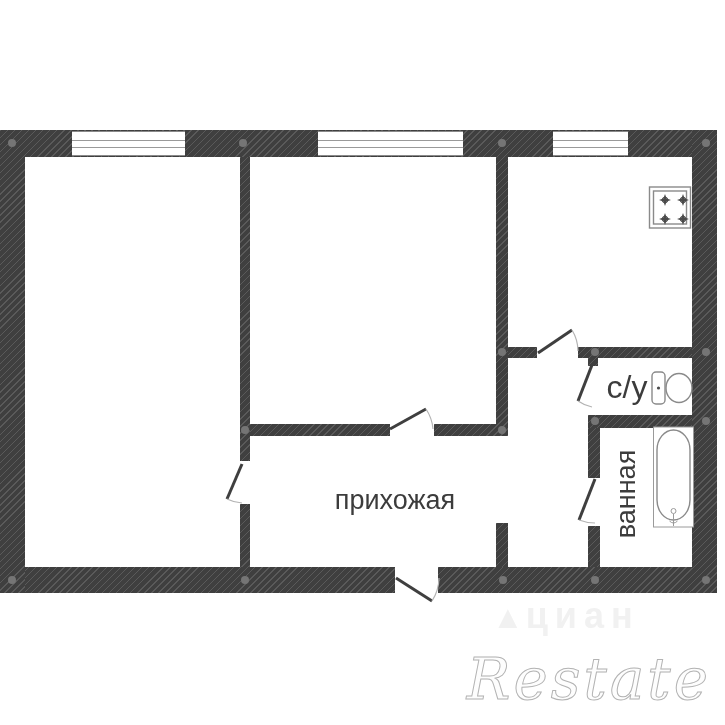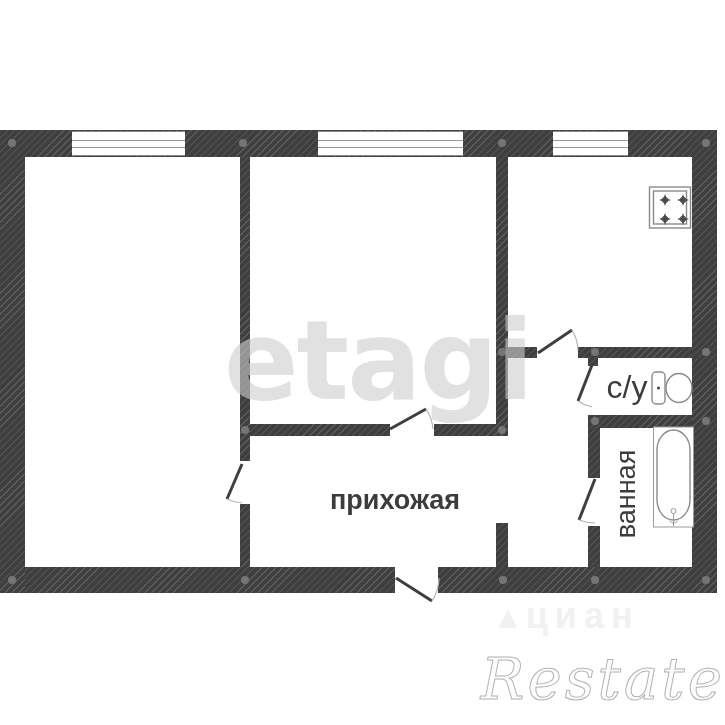--- a/index.html
+++ b/index.html
@@ -12,36 +12,36 @@
   #canvas{position:relative;width:725px;height:725px;background:var(--background);
     overflow:hidden;font-family:"Liberation Sans","DejaVu Sans",sans-serif;}
   .wall{position:absolute;background-color:var(--wall);z-index:2;
     background-image:repeating-linear-gradient(135deg,rgba(255,255,255,0.14) 0 1px,transparent 1px 5px);}
   .window{position:absolute;top:131px;height:23px;background:#fff;z-index:3;
     border-top:1px solid var(--line);border-bottom:1px solid var(--line);}
   .window::before,.window::after{content:"";position:absolute;left:0;right:0;height:1px;background:#9a9a9a;}
   .window::before{top:8px;} .window::after{top:15px;}
   .gap{position:absolute;background:#fff;z-index:3;}
   .label{position:absolute;color:var(--label-text);z-index:6;text-align:center;line-height:1.05;}
-  #hallway-label{left:330px;top:486px;width:130px;font-size:27px;font-weight:bold;}
+  #hallway-label{left:330px;top:486px;width:130px;font-size:27px;}
   #wc-label{left:601px;top:371px;width:52px;font-size:32px;}
   #bathroom-label{left:566px;top:479px;width:122px;height:30px;font-size:27px;
     transform:rotate(-90deg);transform-origin:center center;}
   #svg-overlay{position:absolute;left:0;top:0;z-index:5;}
   .leaf{stroke:var(--wall);stroke-width:3;fill:none;}
   .arc{stroke:var(--arc);stroke-width:1.2;fill:none;}
   .fx{stroke:var(--line);stroke-width:1.4;fill:#fff;}
   .fx-thin{stroke:#9a9a9a;stroke-width:1;fill:#fff;}
   .burner{fill:#4a4a4a;stroke:none;}
   .burner-ring{stroke:#4a4a4a;stroke-width:1;fill:none;}
   .dot{fill:#757575;}
   .watermark{position:absolute;z-index:7;user-select:none;}
   #wm-etagi{left:224px;top:306px;font-size:110px;font-weight:bold;letter-spacing:-2px;
     color:var(--watermark-etagi);font-family:"DejaVu Sans","Liberation Sans",sans-serif;line-height:1;}
-  #wm-restate{right:0;top:650px;font-size:58px;font-style:italic;letter-spacing:3px;
+  #wm-restate{right:14px;top:650px;font-size:58px;font-style:italic;letter-spacing:3px;
     font-family:"DejaVu Serif","Liberation Serif",serif;color:var(--watermark-restate);
     -webkit-text-stroke:1px var(--watermark-restate-stroke);line-height:1;}
   #wm-portal{left:492px;top:598px;font-size:36px;font-weight:bold;letter-spacing:7px;
     color:var(--watermark-portal);line-height:1;}
   #wm-portal .portal-tri{letter-spacing:2px;font-size:32px;}
 </style>
 </head>
 <body>
 
 <div id="canvas">
@@ -140,19 +140,18 @@
       <circle class="dot" cx="502" cy="430" r="4"></circle>
       <circle class="dot" cx="595" cy="421" r="4"></circle>
       <circle class="dot" cx="706" cy="421" r="4"></circle>
     </g>
   </svg>
 
   <div class="label" id="hallway-label">прихожая</div>
   <div class="label" id="wc-label">с/у</div>
   <div class="label" id="bathroom-label">ванная</div>
 
-  <div class="watermark" id="wm-etagi">etagi</div>
   <div class="watermark" id="wm-portal">
     <span class="portal-tri">▲</span><span>циан</span>
   </div>
   <div class="watermark" id="wm-restate">Restate</div>
 
 </div>
 
 </body></html>

